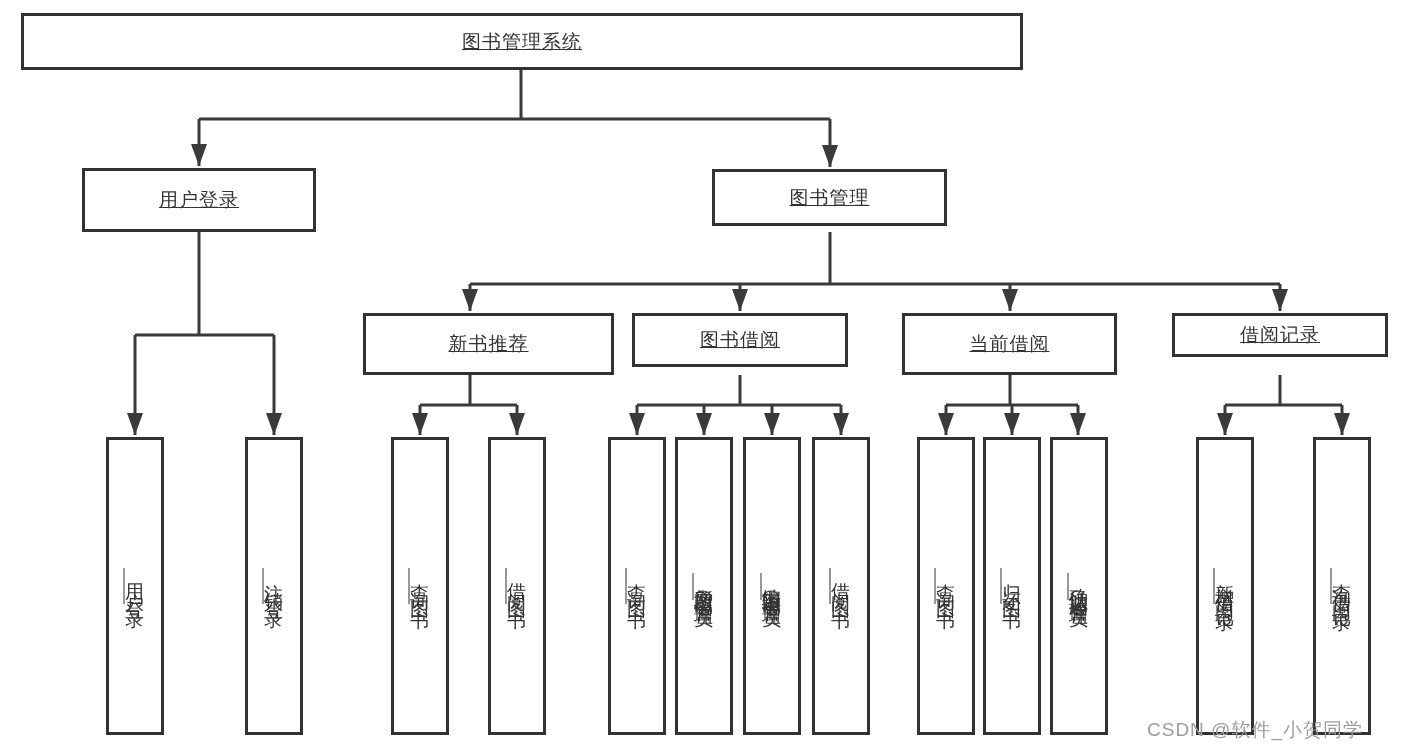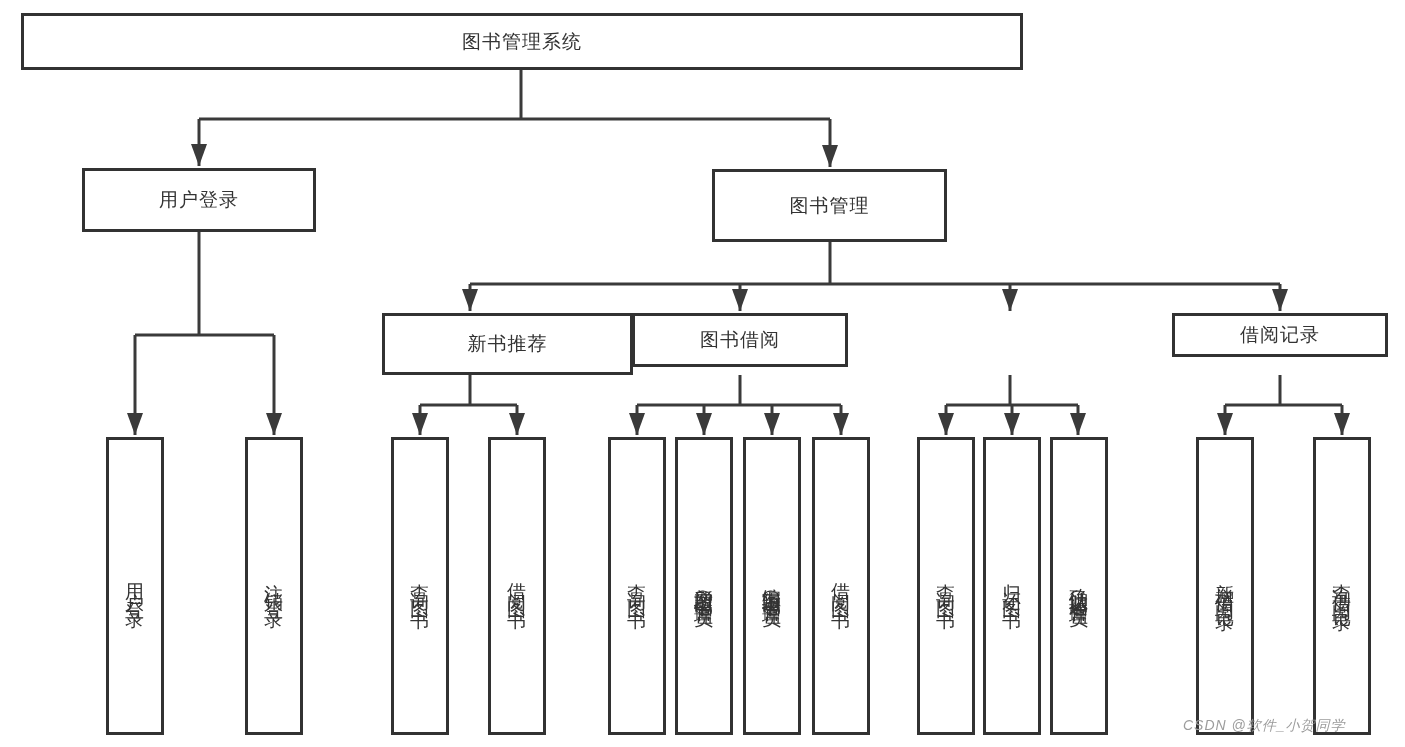--- a/index.html
+++ b/index.html
@@ -26,43 +26,43 @@
     box-sizing: border-box;
     border: 3px solid #323232;
     background: #ffffff;
     display: flex;
     align-items: center;
     justify-content: center;
     color: #333333;
     font-size: 19px;
     letter-spacing: 1px;
     z-index: 2;
+    text-decoration: underline;
   }
   .node.leaf {
     z-index: 2;
   }
   .leaf .vtext {
     writing-mode: vertical-rl;
     text-orientation: mixed;
     letter-spacing: 9px;
     font-size: 19px;
     line-height: 1;
     color: #333333;
     white-space: nowrap;
   }
   .watermark {
     position: absolute;
-    left: 1183px;
+    left: 1147px;
     top: 717px;
-    font-size: 14px;
+    font-size: 19px;
     color: #9c9c9c;
     letter-spacing: 1px;
     white-space: nowrap;
     z-index: 5;
-    font-style: italic;
   }
 </style>
 </head>
 <body>
 
 <div class="canvas">
 
   <svg class="connectors" width="1405" height="747" viewBox="0 0 1405 747">
     <defs>
       <marker id="arw" markerUnits="userSpaceOnUse" markerWidth="20" markerHeight="24" refX="10" refY="22" orient="0">
@@ -109,29 +109,32 @@
     </g>
   </svg>
 
   <div class="node" style="left:21px; top:13px; width:1002px; height:57px;">
     <span>图书管理系统</span>
   </div>
 
   <div class="node" style="left:82px; top:168px; width:234px; height:64px;">
     <span>用户登录</span>
   </div>
-  <div class="node" style="left:712px; top:169px; width:235px; height:73px;">
+  <div class="node" style="left:712px; top:169px; width:235px; height:57px;">
     <span>图书管理</span>
   </div>
 
-  <div class="node" style="left:363px; top:313px; width:251px; height:62px;margin-left:19px;">
+  <div class="node" style="left:363px; top:313px; width:251px; height:62px;">
     <span>新书推荐</span>
   </div>
   <div class="node" style="left:632px; top:313px; width:216px; height:54px;">
     <span>图书借阅</span>
+  </div>
+  <div class="node" style="left:902px; top:313px; width:215px; height:62px;">
+    <span>当前借阅</span>
   </div>
   <div class="node" style="left:1172px; top:313px; width:216px; height:44px;">
     <span>借阅记录</span>
   </div>
 
   <div class="node leaf" style="left:106px; top:437px; width:58px; height:298px;">
     <span class="vtext">用户登录</span>
   </div>
   <div class="node leaf" style="left:245px; top:437px; width:58px; height:298px;">
     <span class="vtext">注销登录</span>

